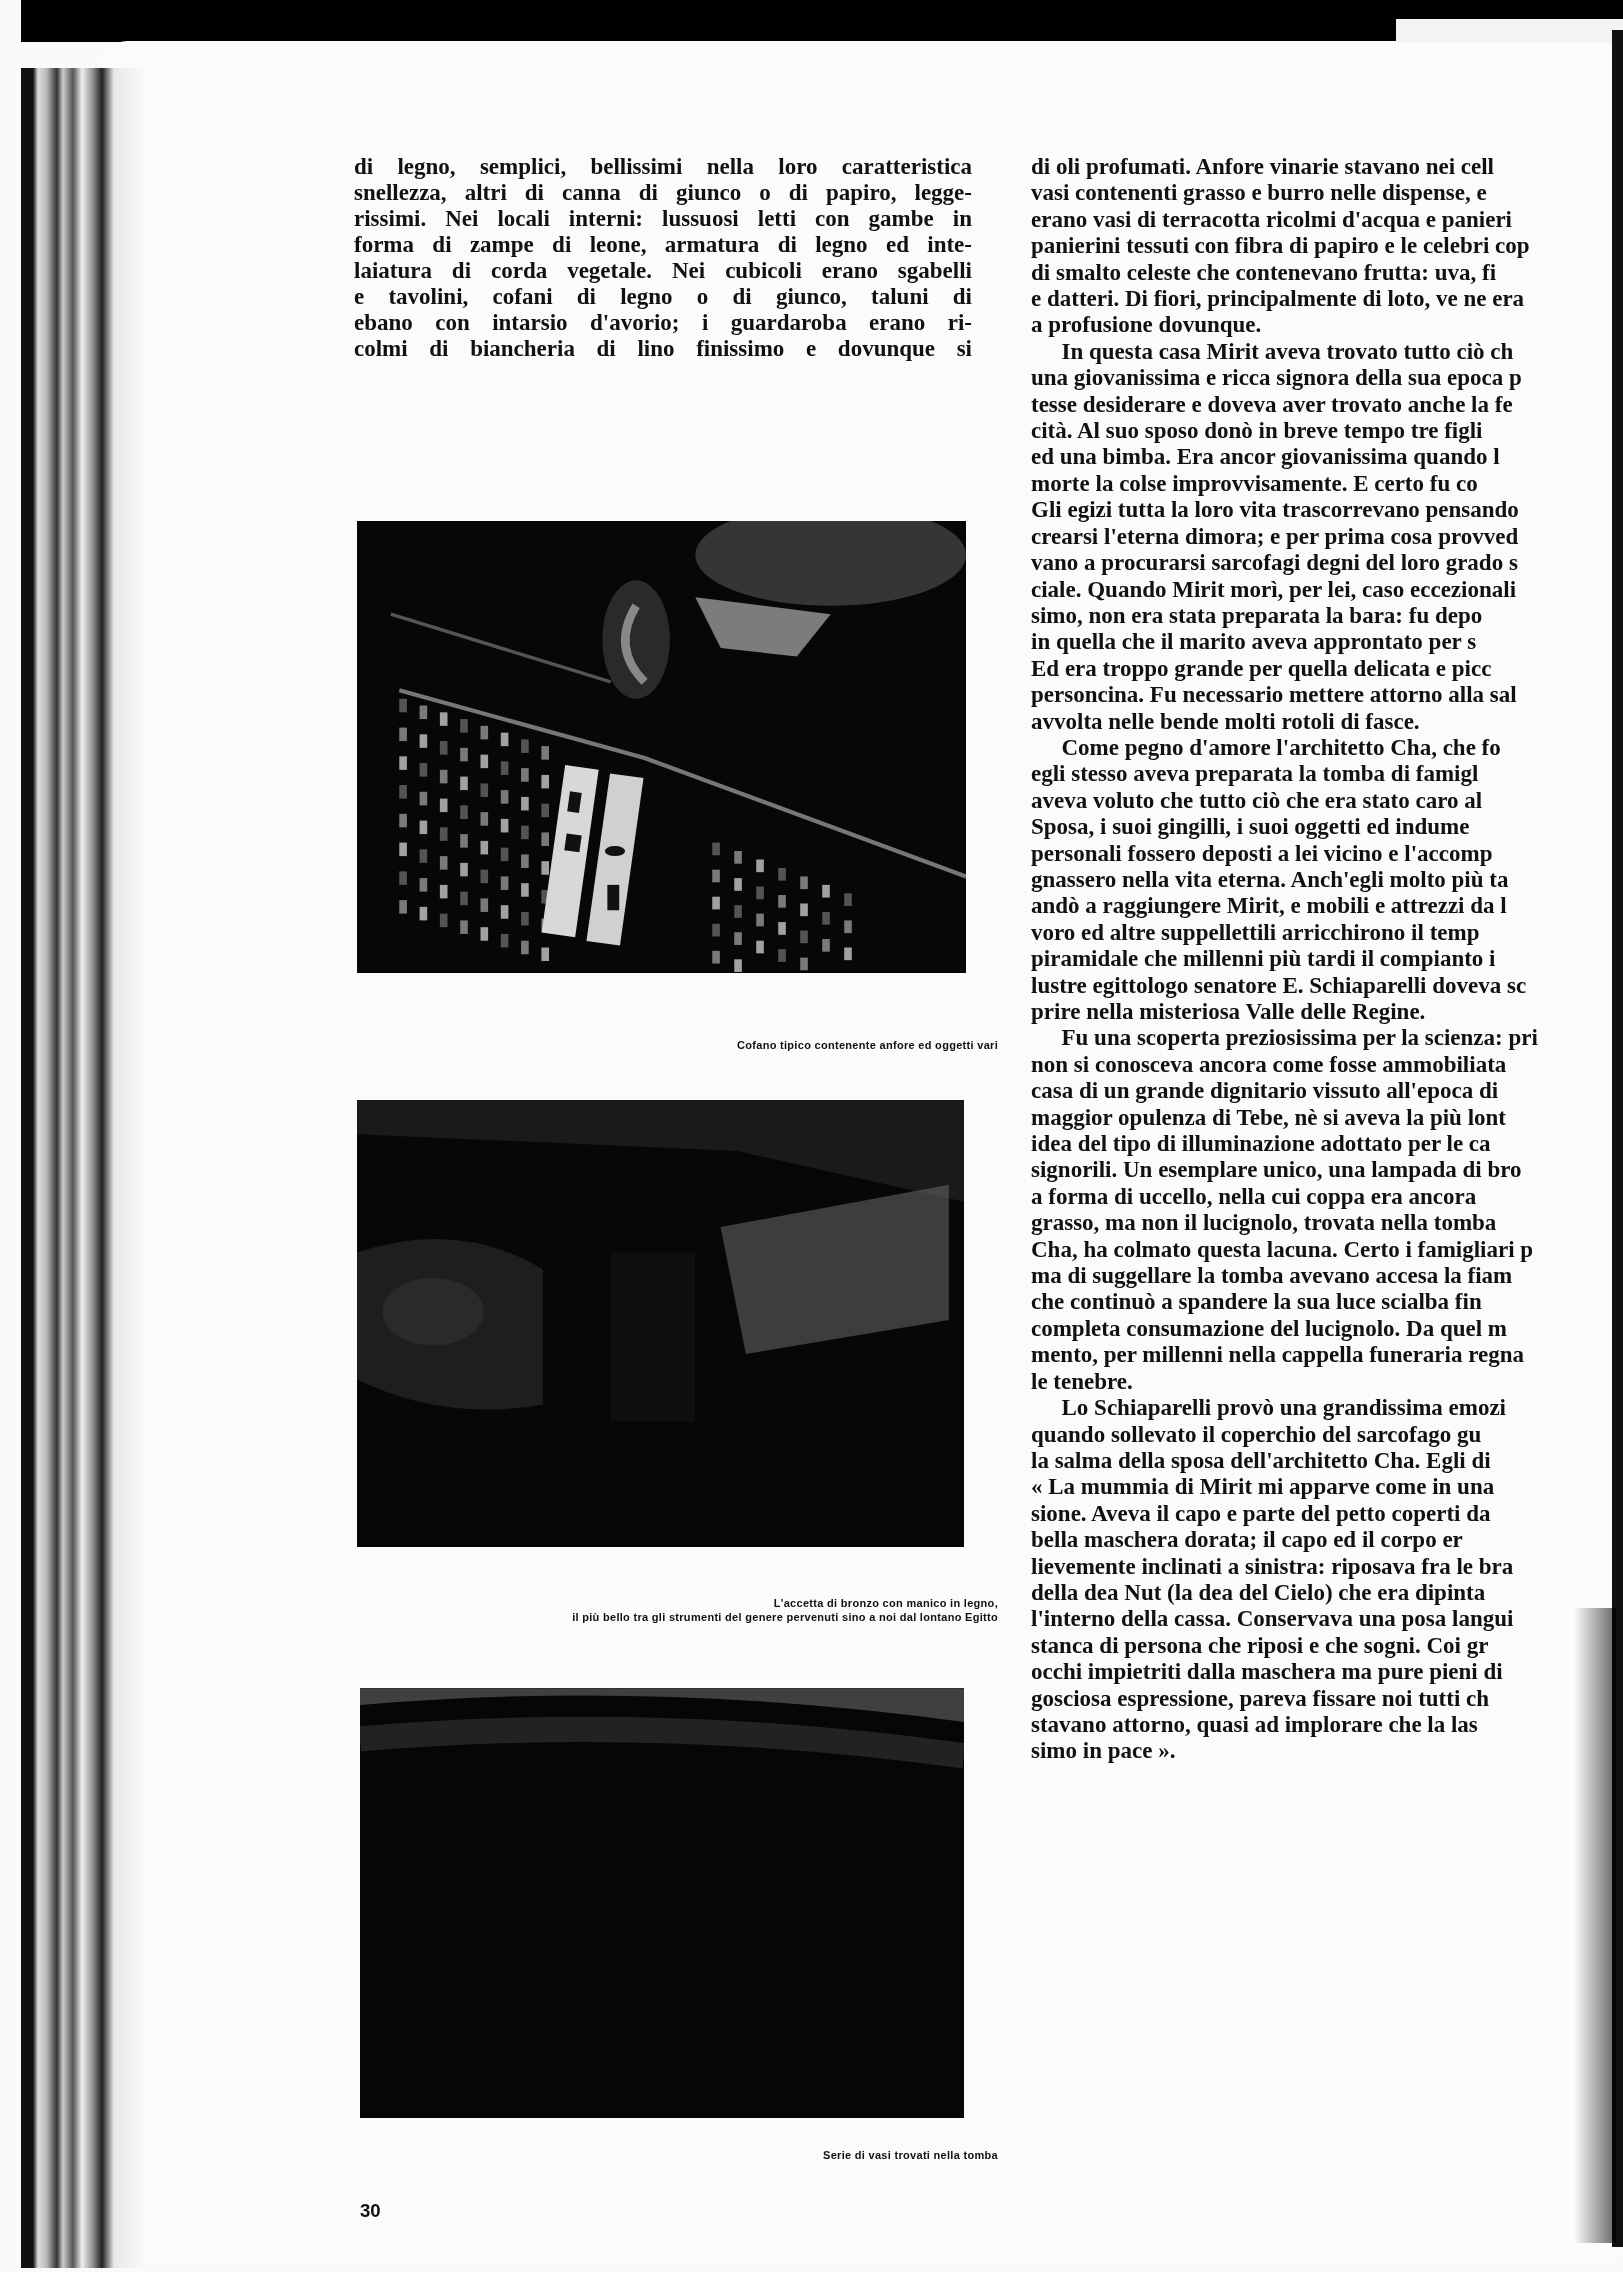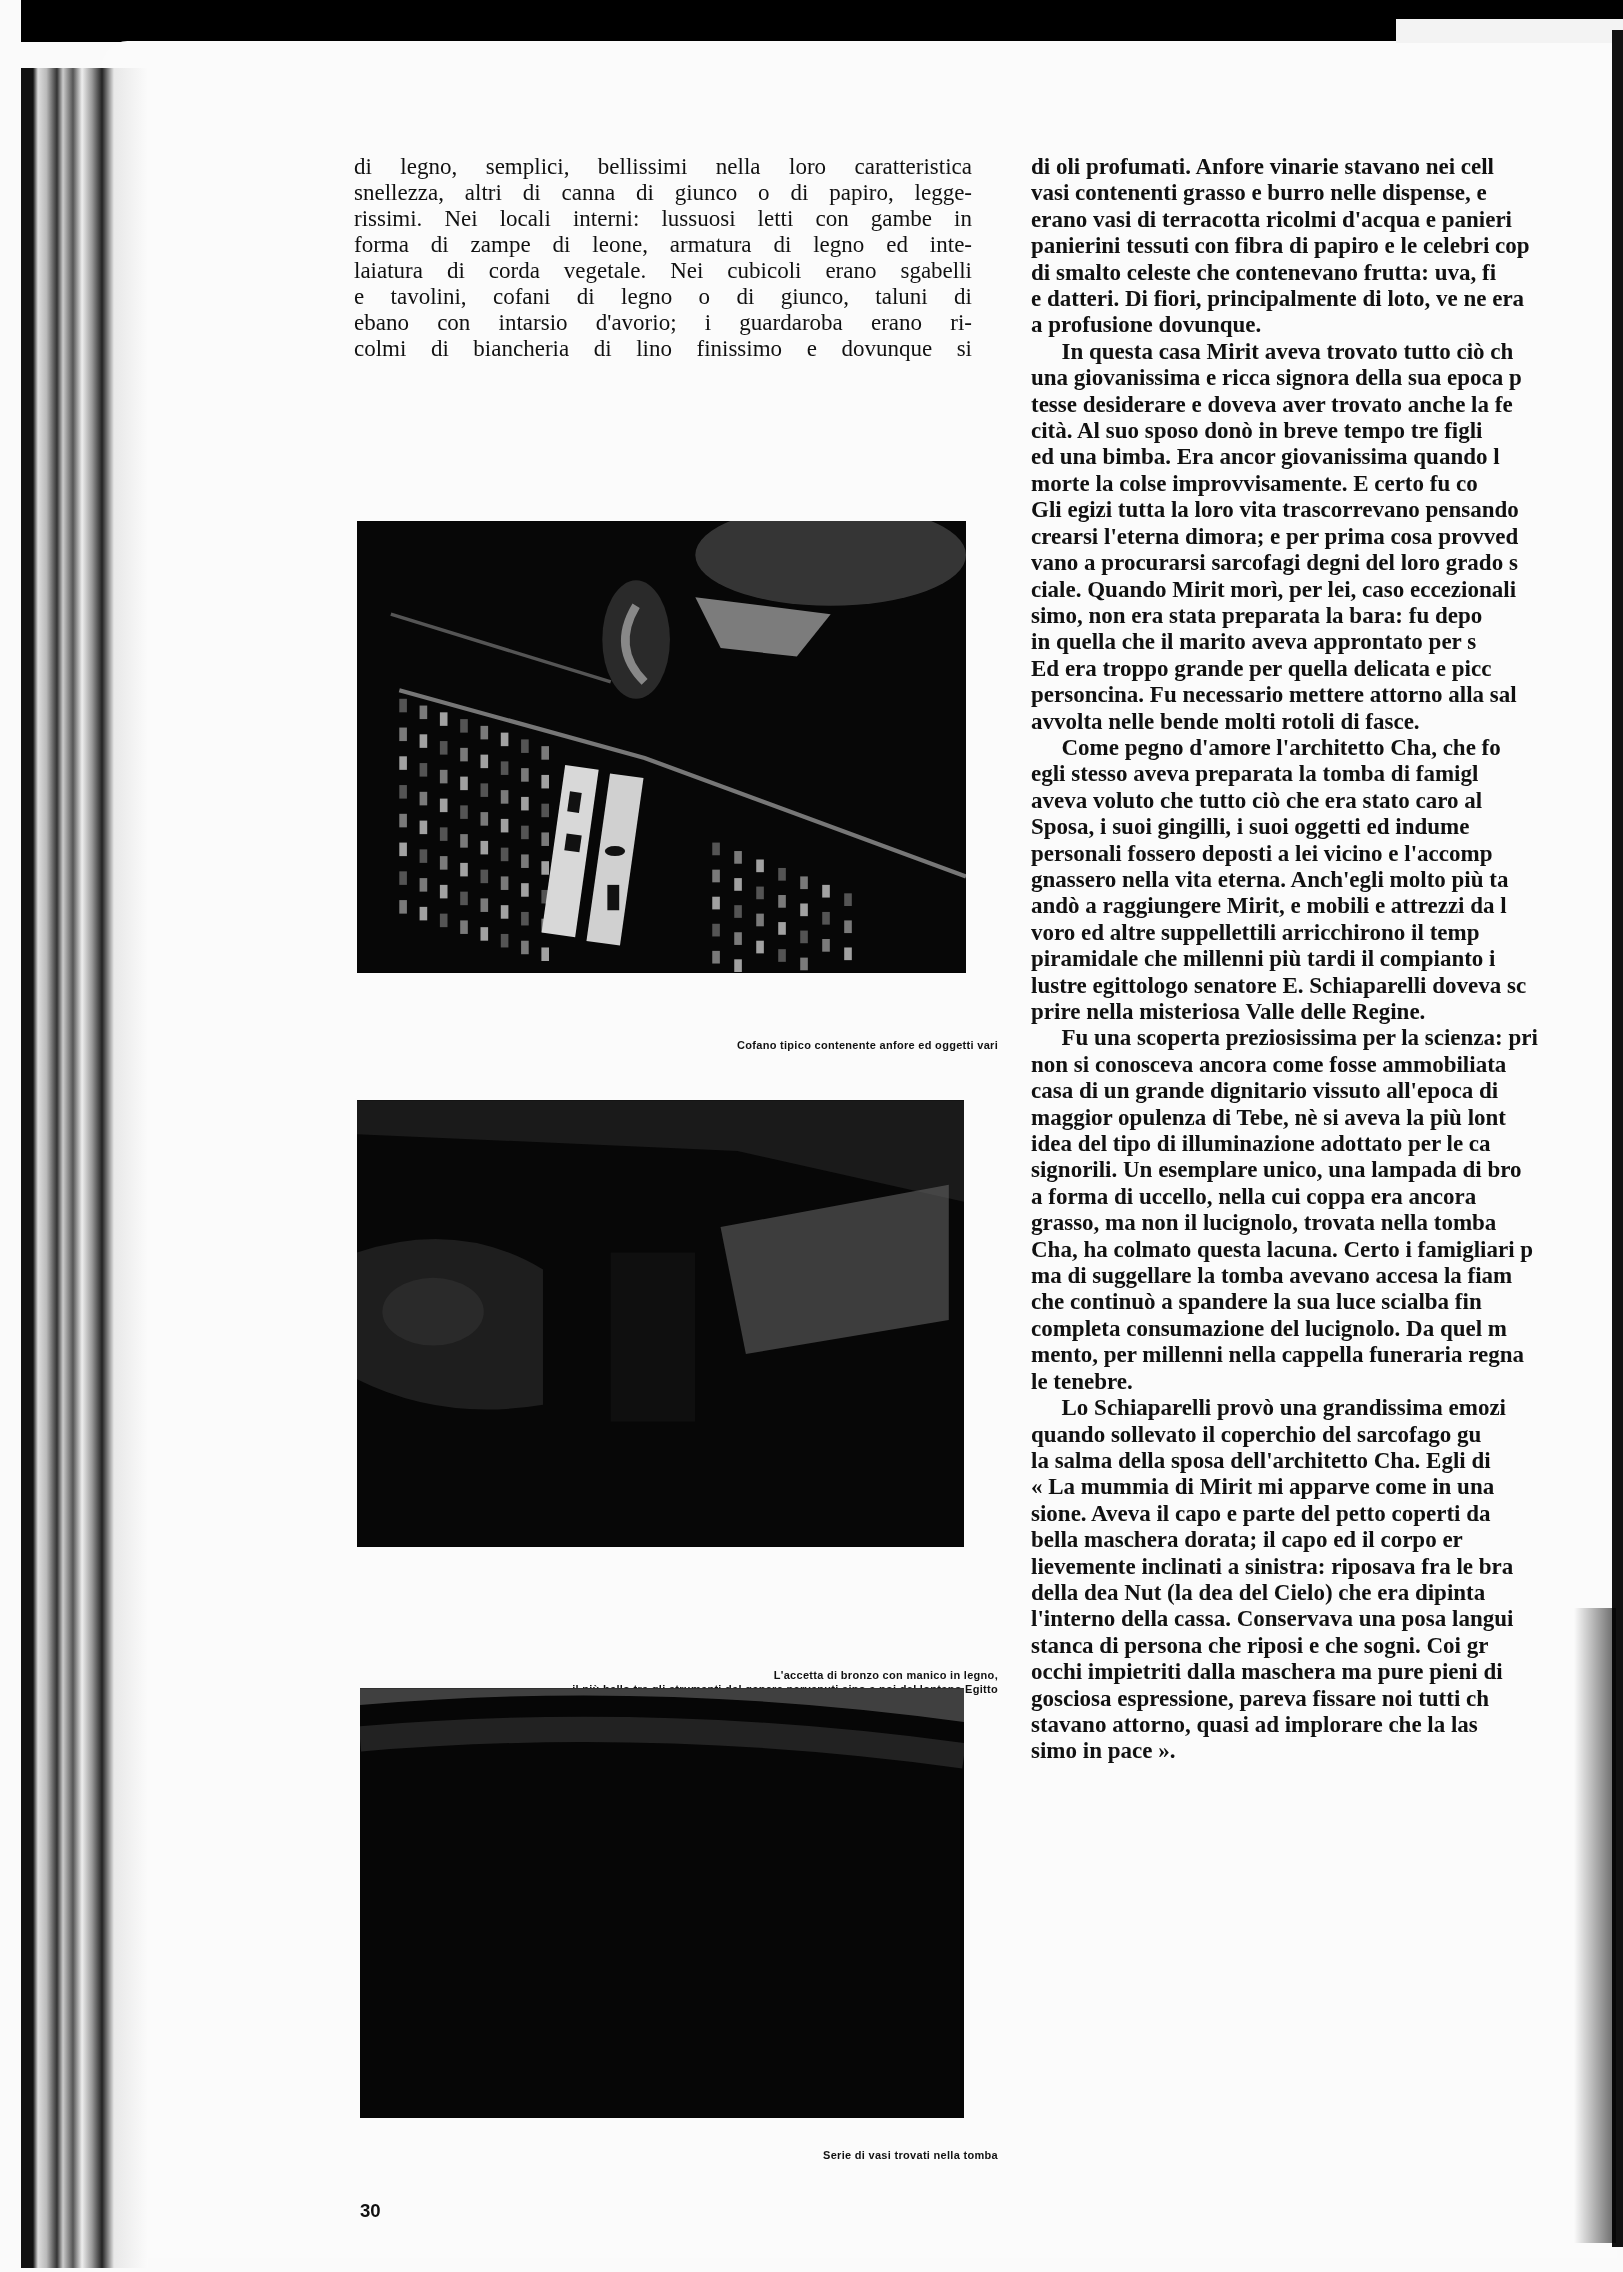--- a/index.html
+++ b/index.html
@@ -9,35 +9,35 @@
   .topwhite { position:absolute; left:1396px; top:18.6px; width:228px; height:24px; background:#f3f3f3; }
   .page { position:absolute; left:102px; top:41px; width:1515px; height:2217px; background:#fbfbfb;
           border-radius:25.4px 0 0 0; }
   .spine { position:absolute; left:21px; top:68px; width:127px; height:2200px;
            background: linear-gradient(90deg,#111 0,#111 12px,#ddd 17px,#bbb 25.4px,#333 36px,#ccc 42px,#555 52px,#eee 61px,#999 71px,#222 81px,#e8e8e8 93px,#fbfbfb 127px); }
   .right-edge { position:absolute; left:1612px; top:30px; width:12px; height:2217px; background:#111; }
   .right-shadow { position:absolute; left:1574px; top:1608px; width:42px; height:635px;
            background:linear-gradient(90deg, rgba(0,0,0,0) 0, rgba(0,0,0,0.6) 100%); }
 
   .col-left { position:absolute; left:354px; top:154px; width:618px; font-size:23px; line-height:26px;
-              text-align:justify; font-weight:normal; font-family:"Liberation Serif", serif; }
+              text-align:justify; font-weight:bold; font-family:"Liberation Serif", serif; }
   .col-right { position:absolute; left:1031px; top:154px; width:609px; font-size:23px; line-height:26.4px;
                font-weight:bold; }
   .col-right .line { white-space:nowrap; display:block; }
   .col-left .line { white-space:nowrap; display:block; text-align-last:justify; }
 
   .photo { position:absolute; background:#060606; overflow:hidden; }
   .photo1 { left:357px; top:521px; width:609px; height:452px; }
   .photo2 { left:357px; top:1100px; width:607px; height:447px; }
   .photo3 { left:360px; top:1688px; width:604px; height:430px; }
 
   .caption { position:absolute; left:338px; width:660px; text-align:right; font-family:"Liberation Sans", sans-serif;
              font-weight:bold; font-size:11px; letter-spacing:0.3px; color:#111; }
   .cap1 { top:1039px; }
-  .cap2 { top:1668px; line-height:14.4px; }
+  .cap2 { top:1596px; line-height:14.4px; }
   .cap3 { top:2149px; }
   .page-num { position:absolute; left:360px; top:2200px; font-family:"Liberation Sans", sans-serif;
               font-weight:bold; font-size:18.6px; }
 </style>
 </head>
 <body>
 
 <div class="topbar"></div>
 <div class="page"></div>
 <div class="topwhite"></div>

